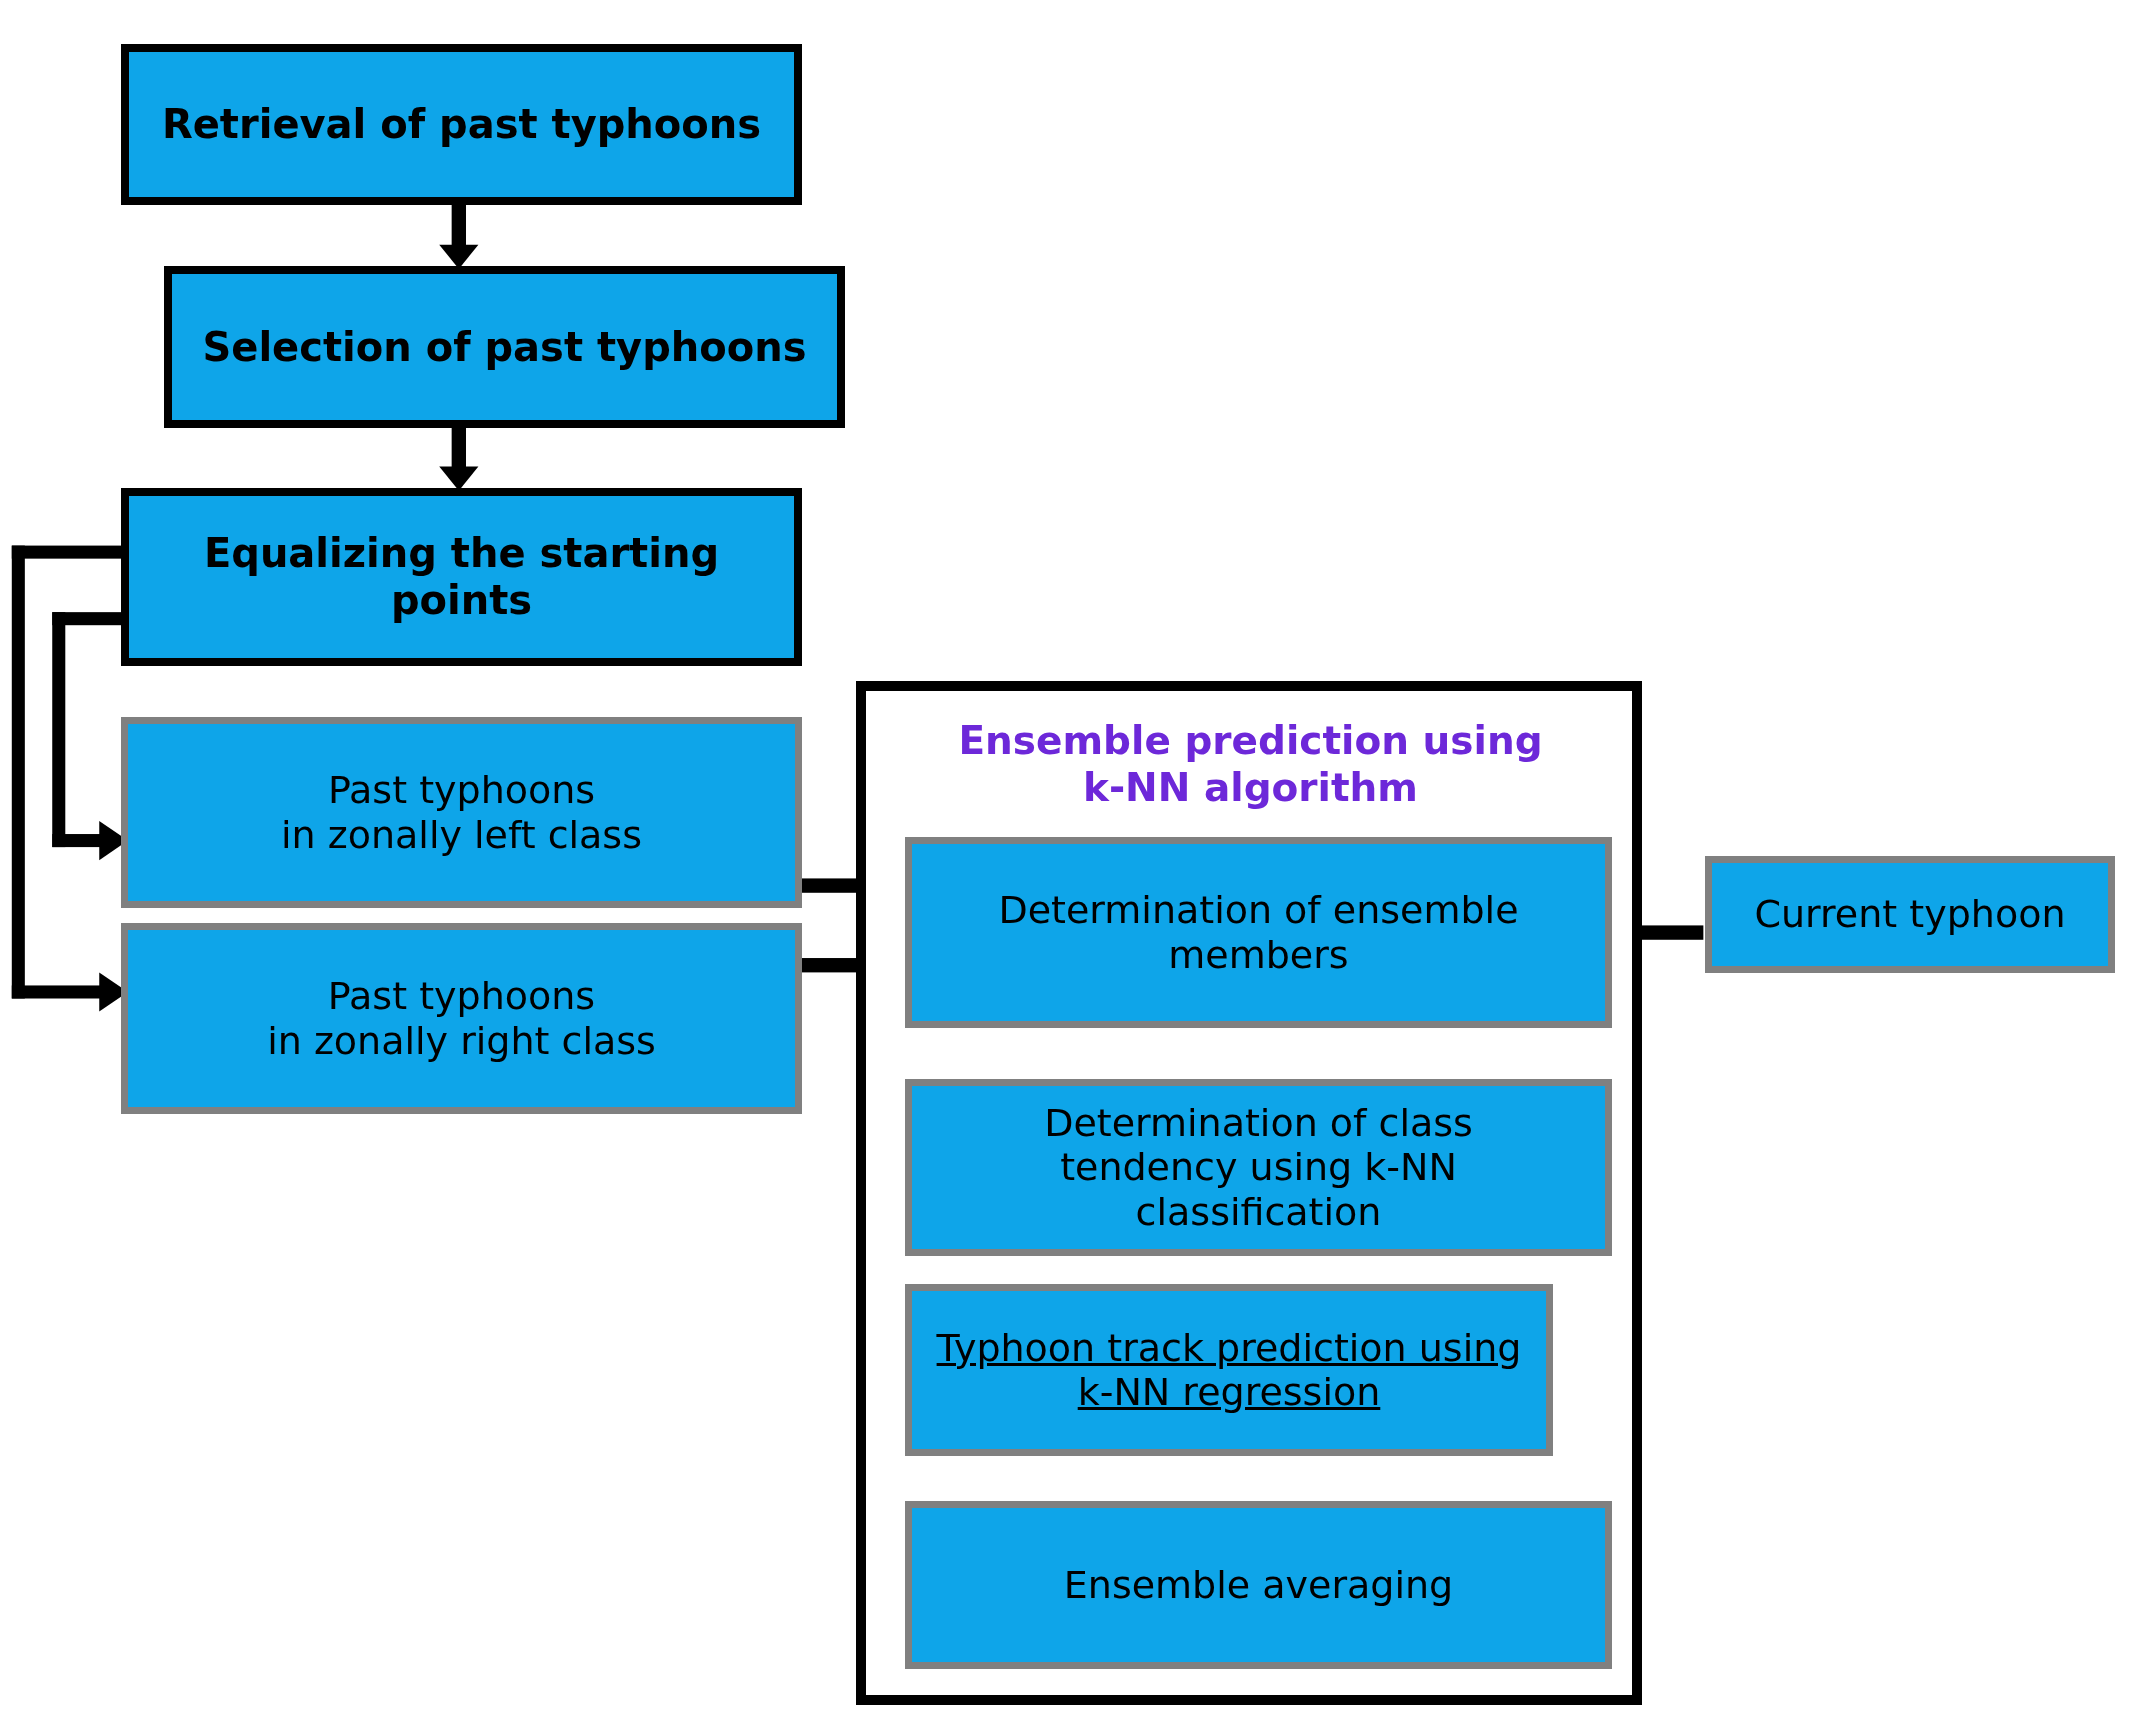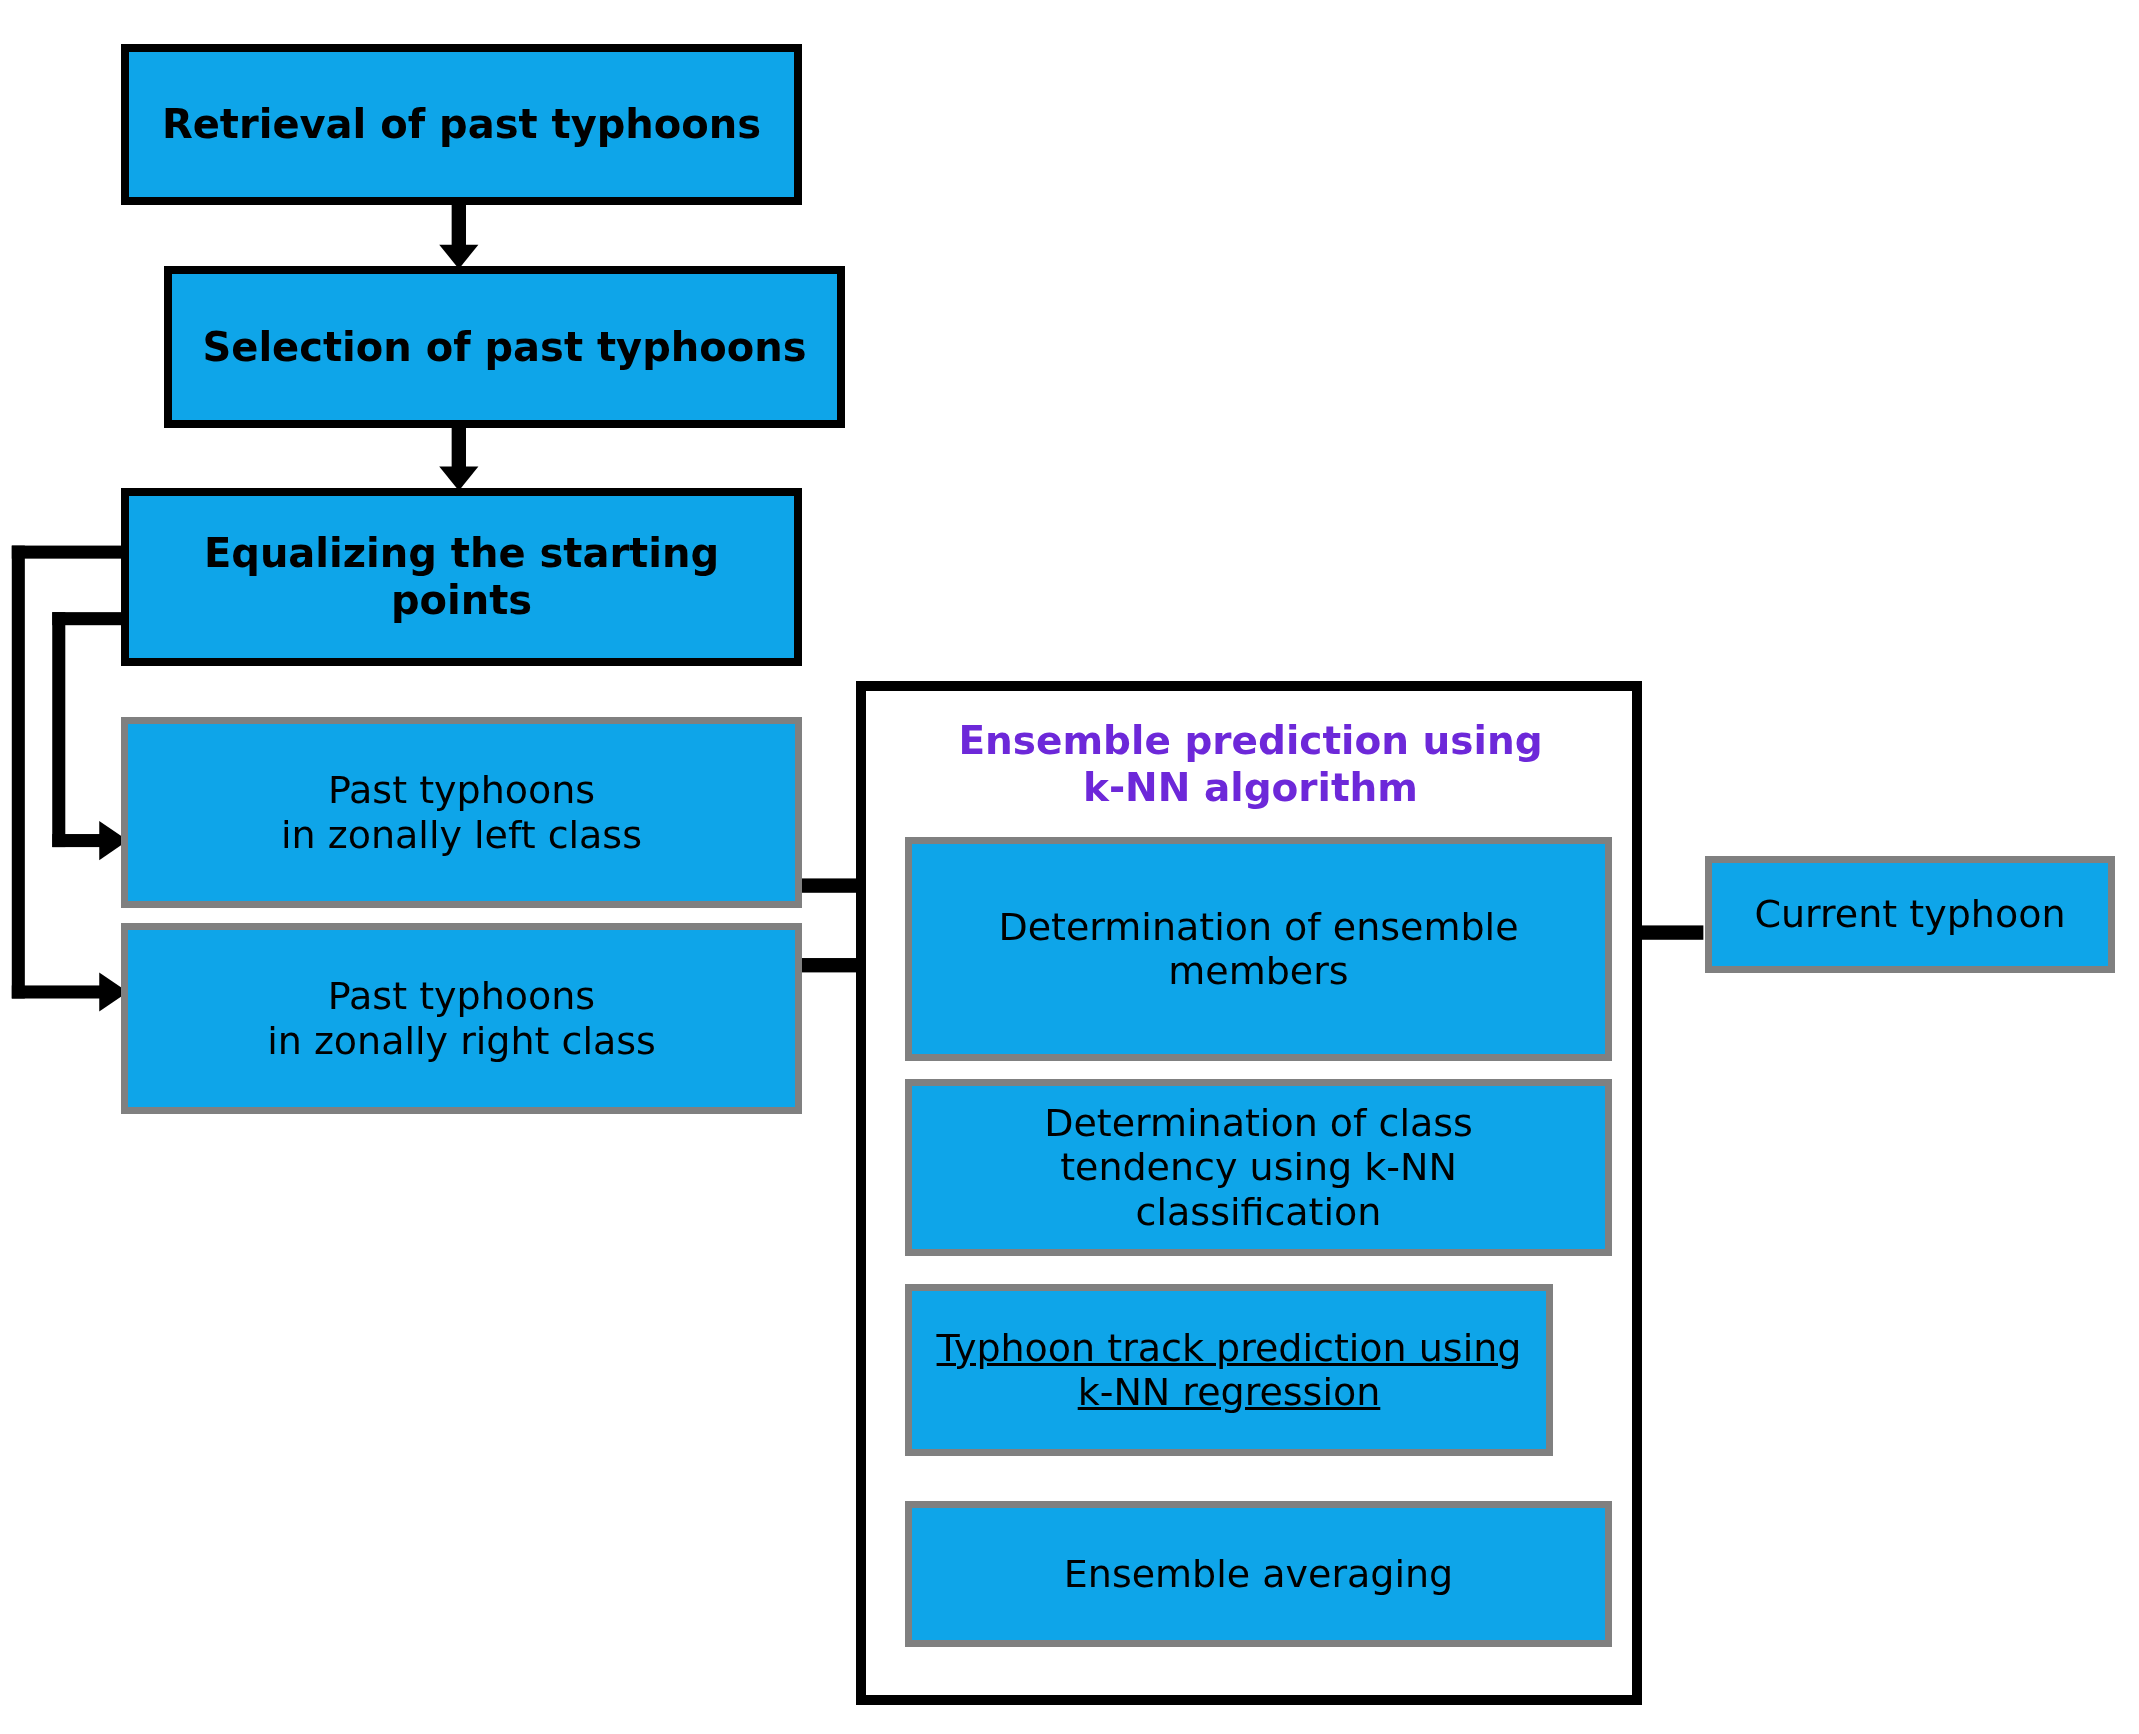--- a/index.html
+++ b/index.html
@@ -155,34 +155,34 @@
 
   <div class="node gray" style="left:121px; top:923px; width:681px; height:191px; font-size:38px;">
     <span class="txt">Past typhoons
 in zonally right class</span>
   </div>
 
   <div class="node gray" style="left:1705px; top:856px; width:410px; height:117px; font-size:38px;">
     <span class="txt">Current typhoon</span>
   </div>
 
-  <div class="node gray" style="left:905px; top:837px; width:707px; height:224px; font-size:38px;">
+  <div class="node gray" style="left:905px; top:837px; width:707px; height:191px; font-size:38px;">
     <span class="txt">Determination of ensemble
 members</span>
   </div>
 
   <div class="node gray" style="left:905px; top:1079px; width:707px; height:177px; font-size:38px;">
     <span class="txt">Determination of class
 tendency using k-NN
 classification</span>
   </div>
 
   <div class="node gray" style="left:905px; top:1284px; width:648px; height:172px; font-size:38px;text-decoration:underline;">
     <span class="txt">Typhoon track prediction using
 k-NN regression</span>
   </div>
 
-  <div class="node gray" style="left:905px; top:1501px; width:707px; height:146px; font-size:38px;">
+  <div class="node gray" style="left:905px; top:1501px; width:707px; height:168px; font-size:38px;">
     <span class="txt">Ensemble averaging</span>
   </div>
 
 </div>
 
 
 </body></html>

